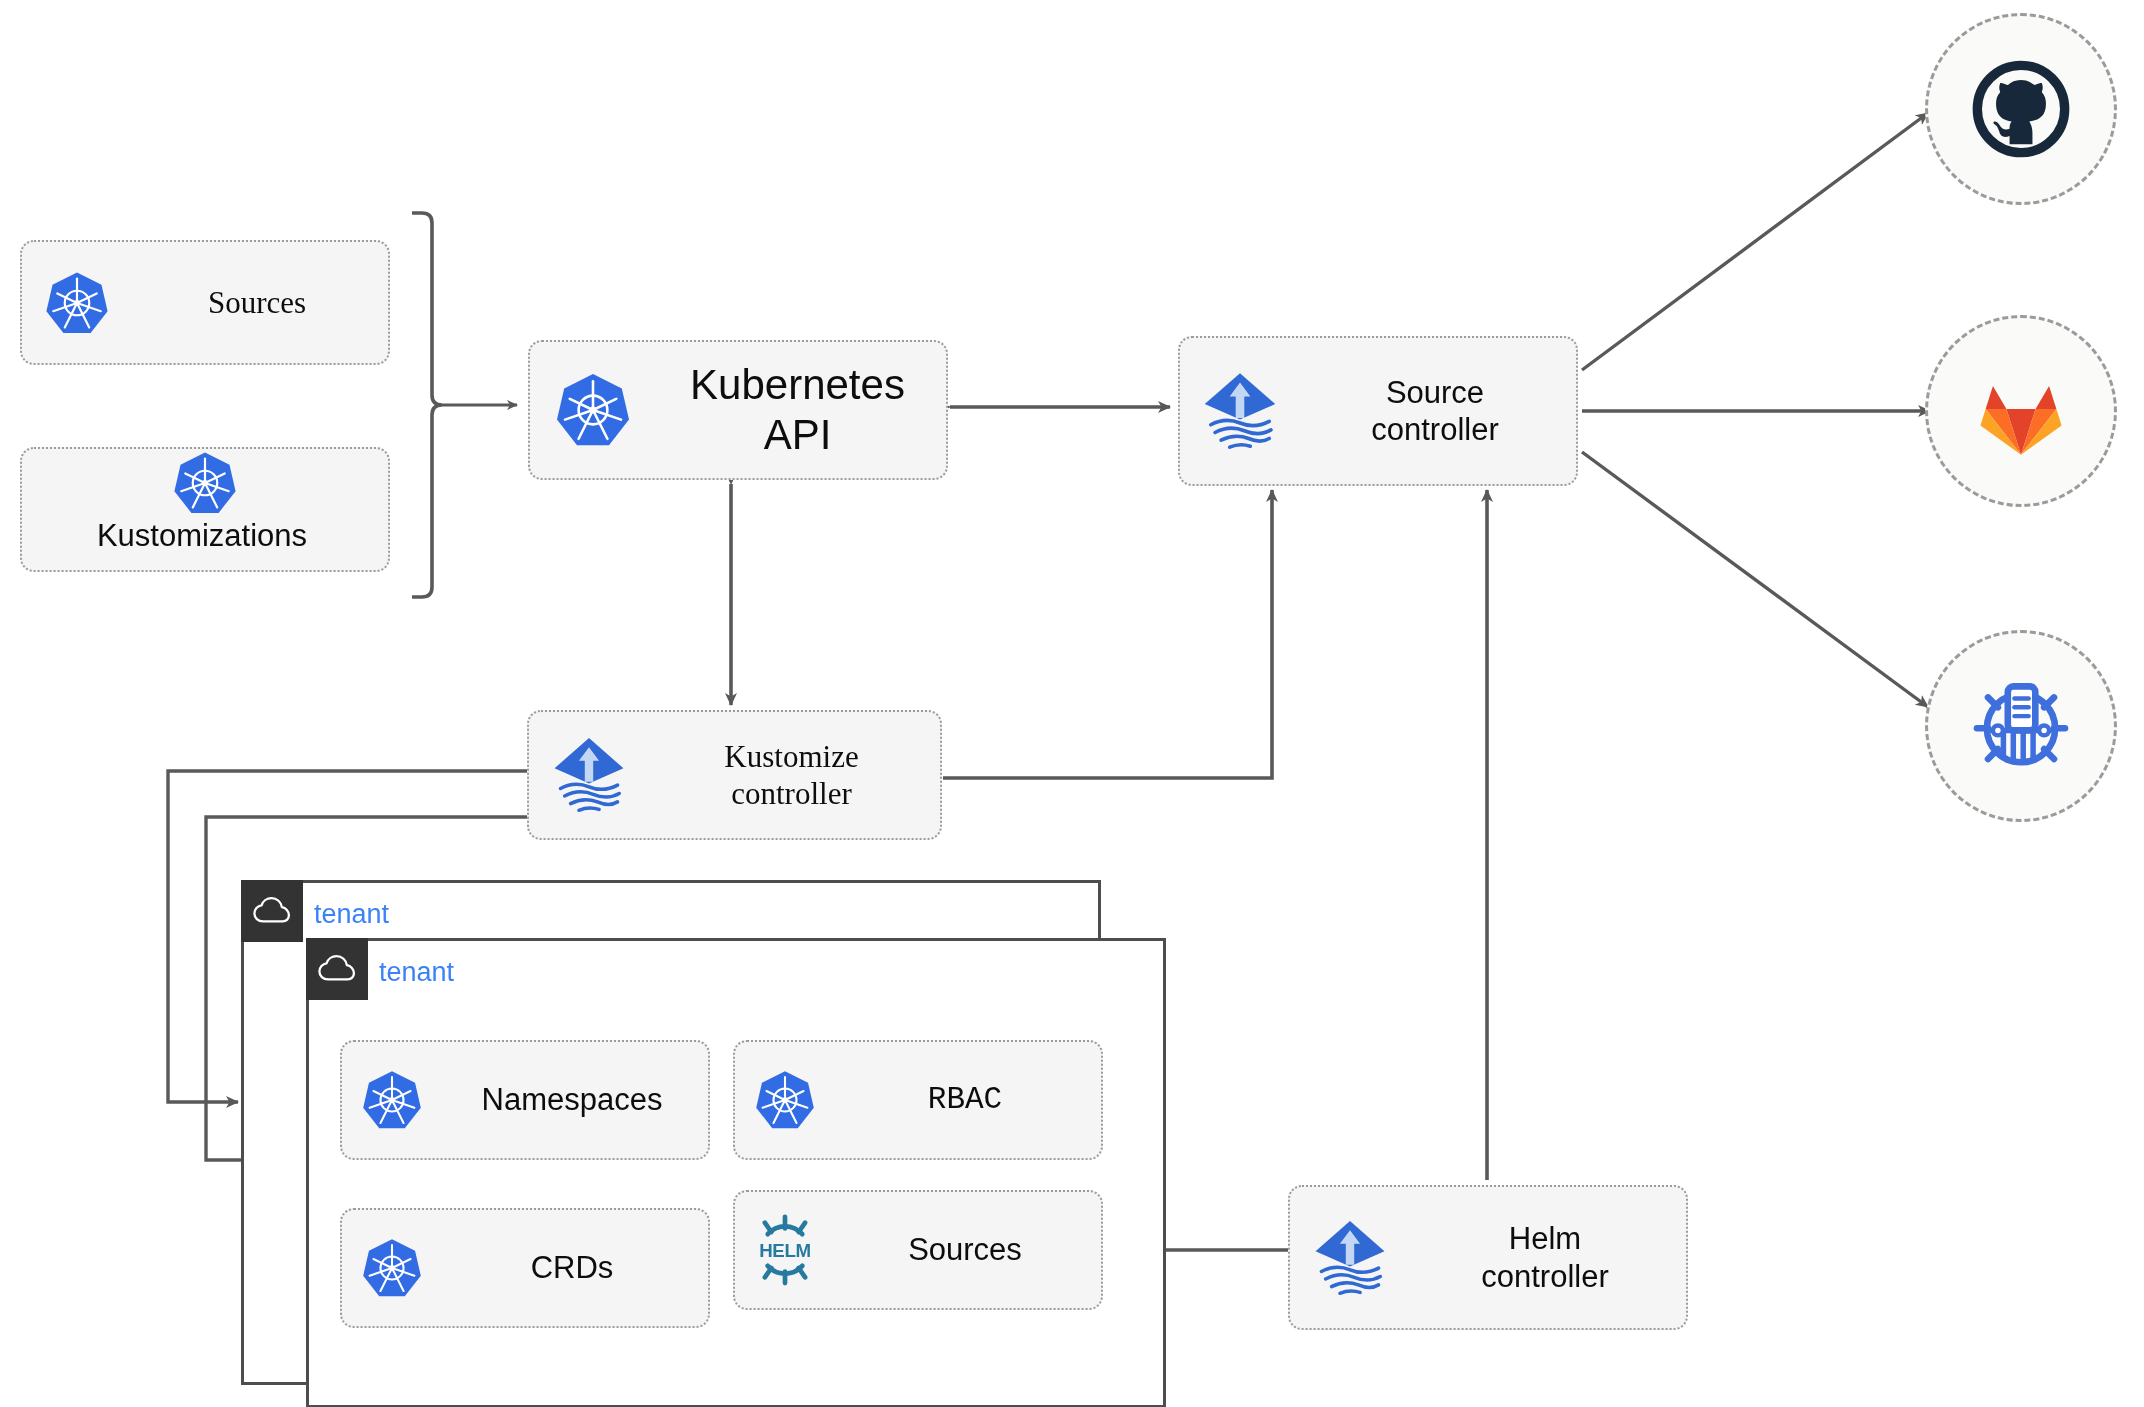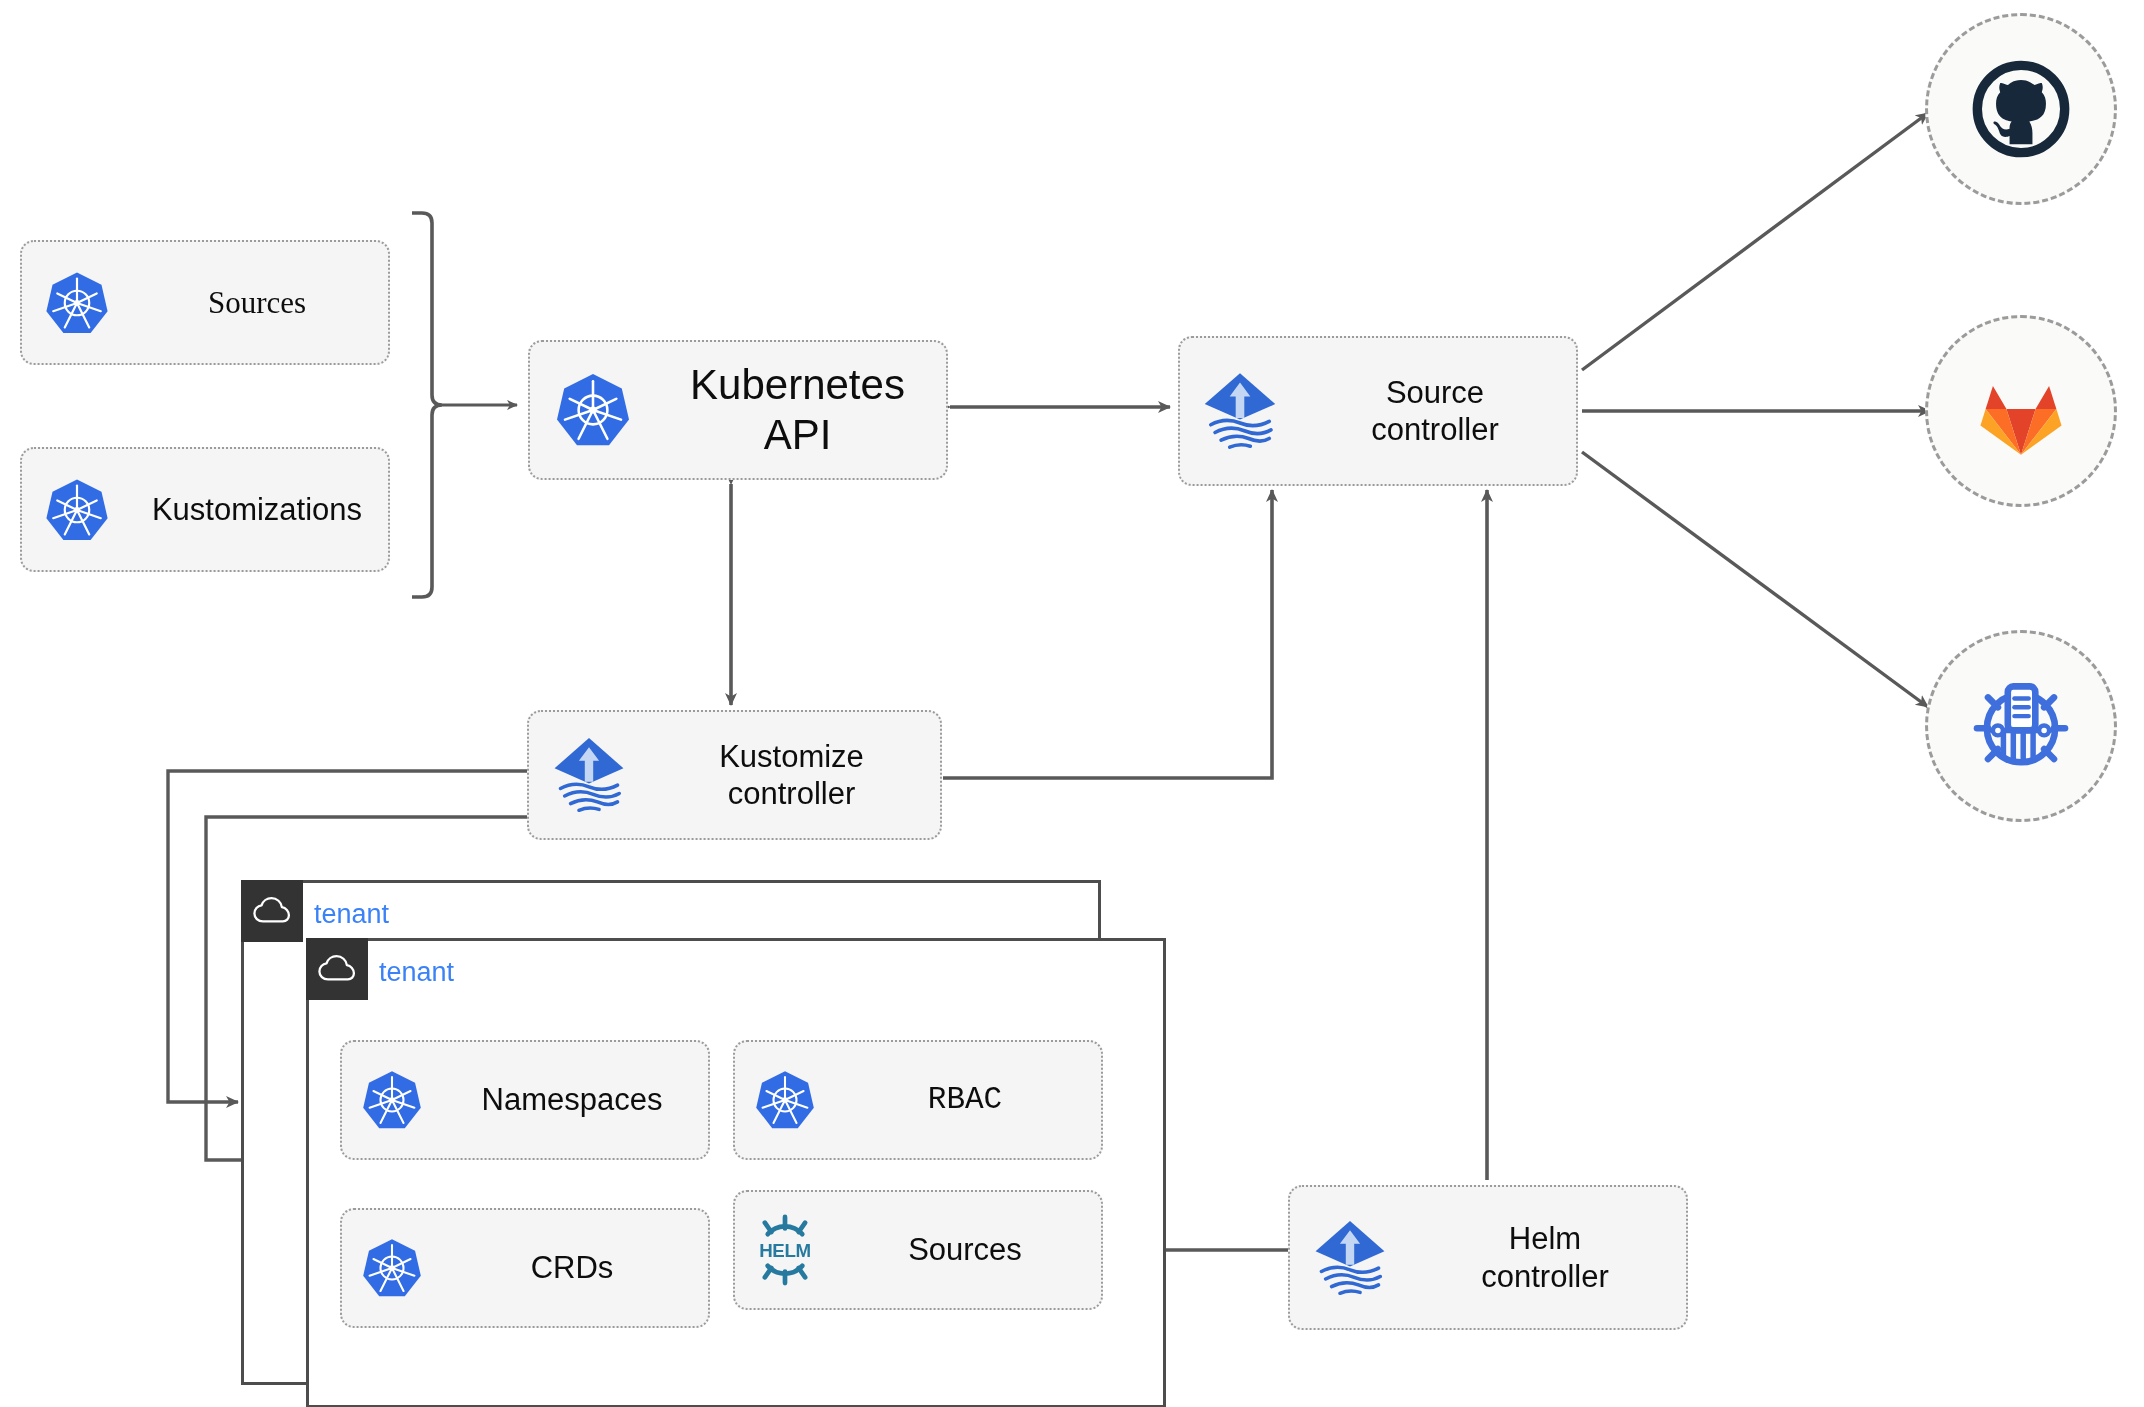--- a/index.html
+++ b/index.html
@@ -96,21 +96,21 @@
           <line x1="50" y1="50" x2="68" y2="86"></line>
           <line x1="50" y1="50" x2="32" y2="86"></line>
           <line x1="50" y1="50" x2="15" y2="62"></line>
           <line x1="50" y1="50" x2="21" y2="36"></line>
         </g>
       </svg>
     </span>
     <span class="lbl">Sources</span>
   </div>
 
-  <div class="node" style="left:20px;top:447px;width:370px;height:125px;">
+  <div class="node" style="left:20px;top:447px;width:370px;height:125px;flex-direction:column;">
     <span class="ico" style="width:110px;">
       <svg width="68" height="68" viewBox="0 0 100 100">
         <path d="M50,5 L86,23 L95,62 L70,94 L30,94 L5,62 L14,23 Z" fill="#326ce5"></path>
         <g fill="none" stroke="#ffffff" stroke-width="3.2" stroke-linecap="round">
           <circle cx="50" cy="50" r="18"></circle>
           <circle cx="50" cy="50" r="4.4" fill="#ffffff" stroke="none"></circle>
           <line x1="50" y1="50" x2="50" y2="14"></line>
             <line x1="50" y1="50" x2="79" y2="36"></line>
           <line x1="50" y1="50" x2="85" y2="62"></line>
             <line x1="50" y1="50" x2="68" y2="86"></line>
@@ -153,21 +153,21 @@
           <path d="M21,75 Q38,66 55,73 Q72,80 86,72"></path>
           <path d="M28,84 Q44,76 60,82 Q74,88 84,82"></path>
           <path d="M38,92 Q50,87 62,91"></path>
         </g>
       </svg>
     </span>
     <span class="lbl">Source
 controller</span>
   </div>
 
-  <div class="node" style="left:527px;top:710px;width:415px;height:130px;">
+  <div class="node" style="left:527px;top:710px;width:415px;height:130px;font-family:Liberation Serif, serif;">
     <span class="ico" style="width:120px;">
       <svg width="84" height="84" viewBox="0 0 100 100">
         <path d="M50,6 L91,42 L50,60 L9,42 Z" fill="#3069d3"></path>
         <path d="M50,17 L62,33 L55,33 L55,58 L45,58 L45,33 L38,33 Z" fill="#c3d7f5"></path>
         <g stroke="#3069d3" stroke-width="4.2" fill="none" stroke-linecap="round">
           <path d="M16,66 Q33,57 50,64 Q67,71 84,62"></path>
           <path d="M21,75 Q38,66 55,73 Q72,80 86,72"></path>
           <path d="M28,84 Q44,76 60,82 Q74,88 84,82"></path>
           <path d="M38,92 Q50,87 62,91"></path>
         </g>

